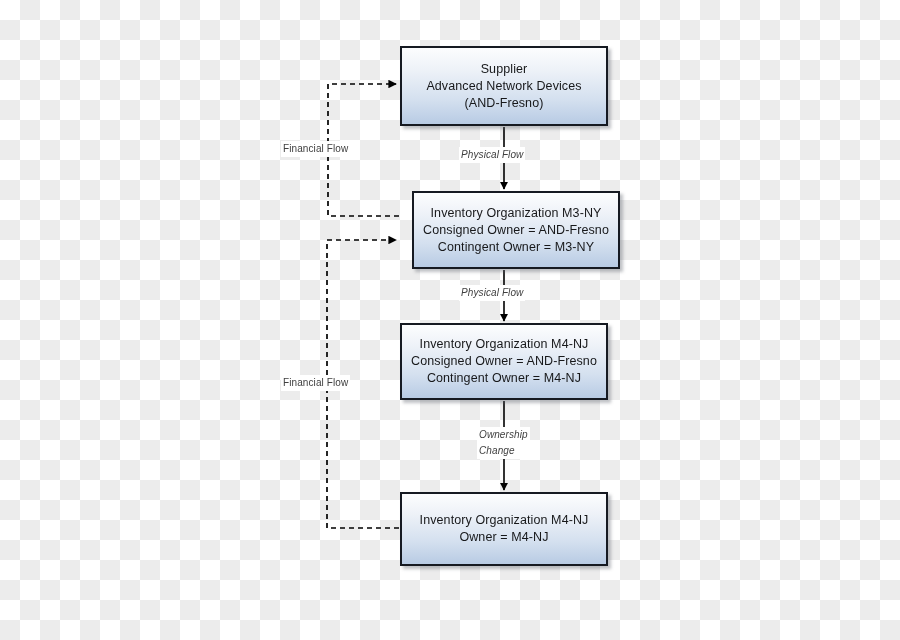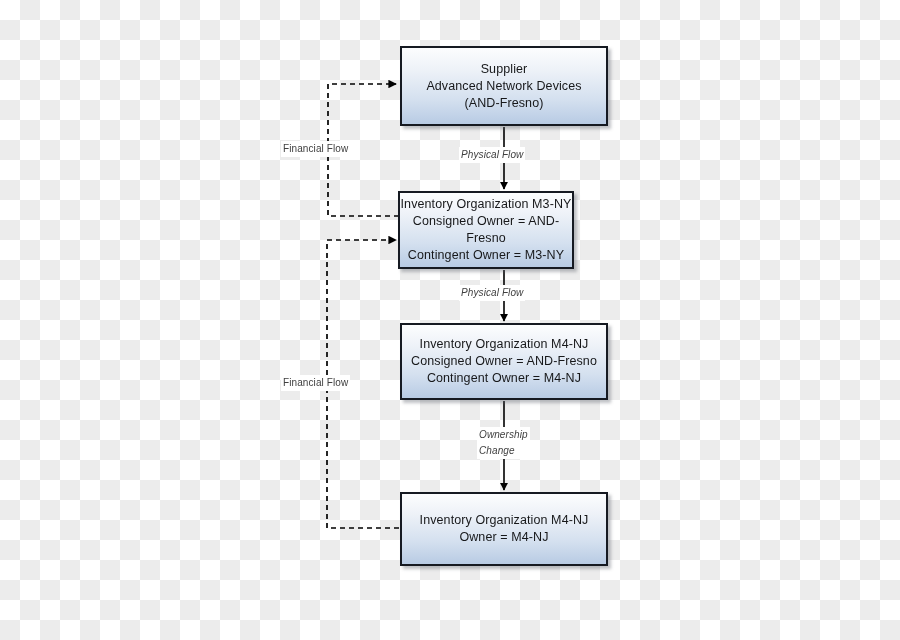--- a/index.html
+++ b/index.html
@@ -95,21 +95,21 @@
 
     <path d="M 399 528 L 327 528 L 327 240 L 396 240" fill="none" stroke="#000000" stroke-width="1.7" stroke-dasharray="5 4" marker-end="url(#arrowDash)"></path>
   </svg>
 
   <div class="node" style="left:400px; top:46px; width:208px; height:80px;">
     <div class="node-text">Supplier
 Advanced Network Devices
 (AND-Fresno)</div>
   </div>
 
-  <div class="node" style="left:398px; top:191px; width:176px; height:78px;">
+  <div class="node" style="left:412px; top:191px; width:208px; height:78px;">
     <div class="node-text">Inventory Organization M3-NY
 Consigned Owner = AND-Fresno
 Contingent Owner = M3-NY</div>
   </div>
 
   <div class="node" style="left:400px; top:323px; width:208px; height:77px;">
     <div class="node-text">Inventory Organization M4-NJ
 Consigned Owner = AND-Fresno
 Contingent Owner = M4-NJ</div>
   </div>

